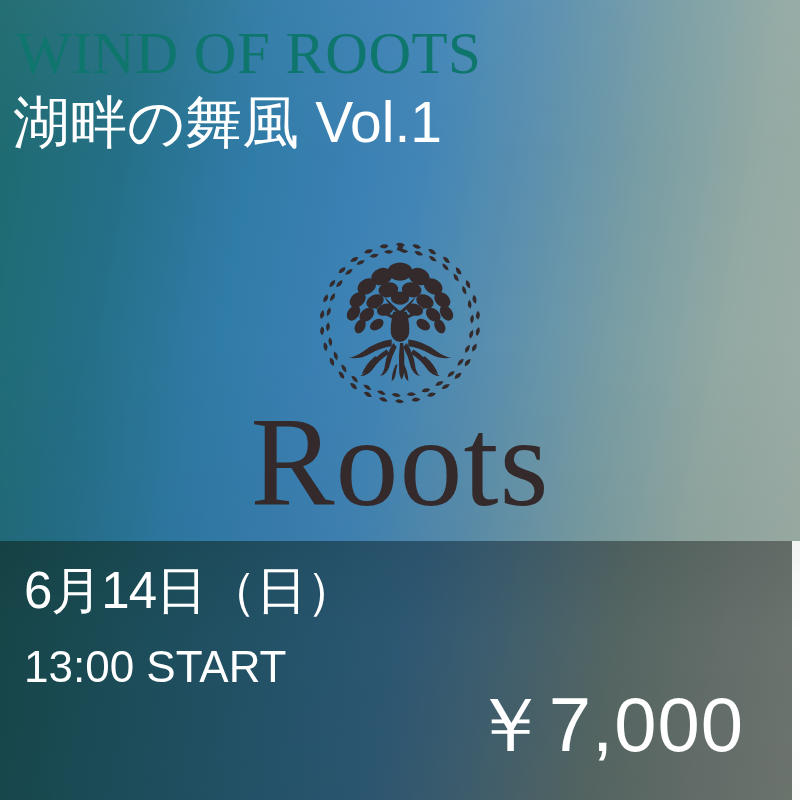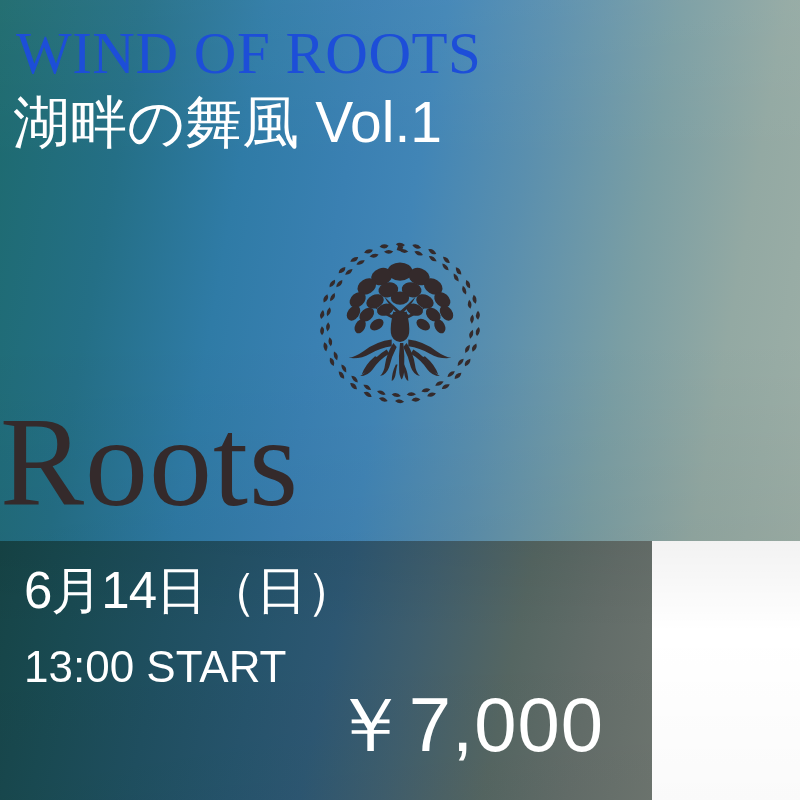--- a/index.html
+++ b/index.html
@@ -51,21 +51,21 @@
         rgba(0,0,0,0.00) 62%,
         rgba(0,0,0,0.045) 100%);
     pointer-events: none;
   }
 
   
   .info-panel {
     position: absolute;
     left: 0;
     top: 541px;
-    width: 652px;
+    width: 792px;
     height: 259px;
     background:
       linear-gradient(102deg,
         #164446 0%,
         #194a52 12%,
         #1f4f60 26%,
         #26546c 40%,
         #2d5772 50%,
         #3f5e6d 62%,
         #556662 76%,
@@ -88,21 +88,21 @@
     position: absolute;
     left: 16px;
     top: 22px;
     width: 770px;
   }
   .headline-en {
     font-family: "Liberation Serif", "DejaVu Serif", serif;
     font-size: 59px;
     line-height: 1.06;
     letter-spacing: 0.5px;
-    color: #1d4ed8;
+    color: #0f766e;
     white-space: nowrap;
     margin: 0;
     font-weight: 400;
   }
   .headline-jp {
     font-family: Liberation Sans, sans-serif;
     font-size: 57px;
     line-height: 1.12;
     letter-spacing: 0px;
     color: #ffffff;
@@ -110,20 +110,21 @@
     margin: 6px 0 0 -3px;
     font-weight: 400;
   }
 
   
   .logo-wrap {
     position: absolute;
     left: 0;
     top: 240px;
     width: 800px;
+    text-align: center;
   }
   .logo-mark {
     display: block;
     margin: 0 auto;
     width: 166px;
     height: 166px;
   }
   .logo-wordmark {
     font-family: "Liberation Serif", "DejaVu Serif", serif;
     font-size: 126px;

